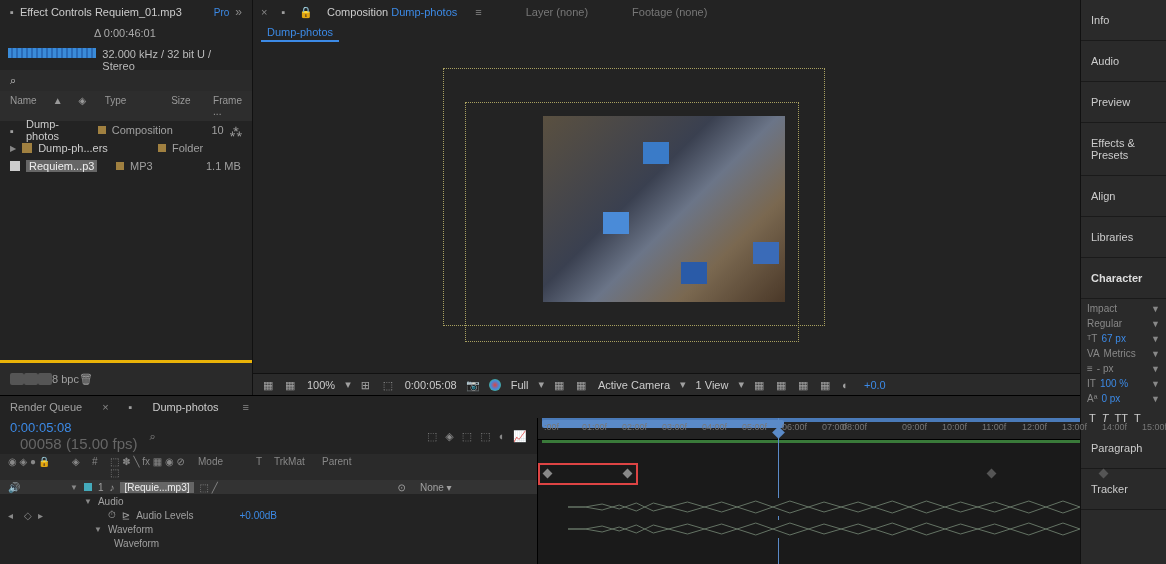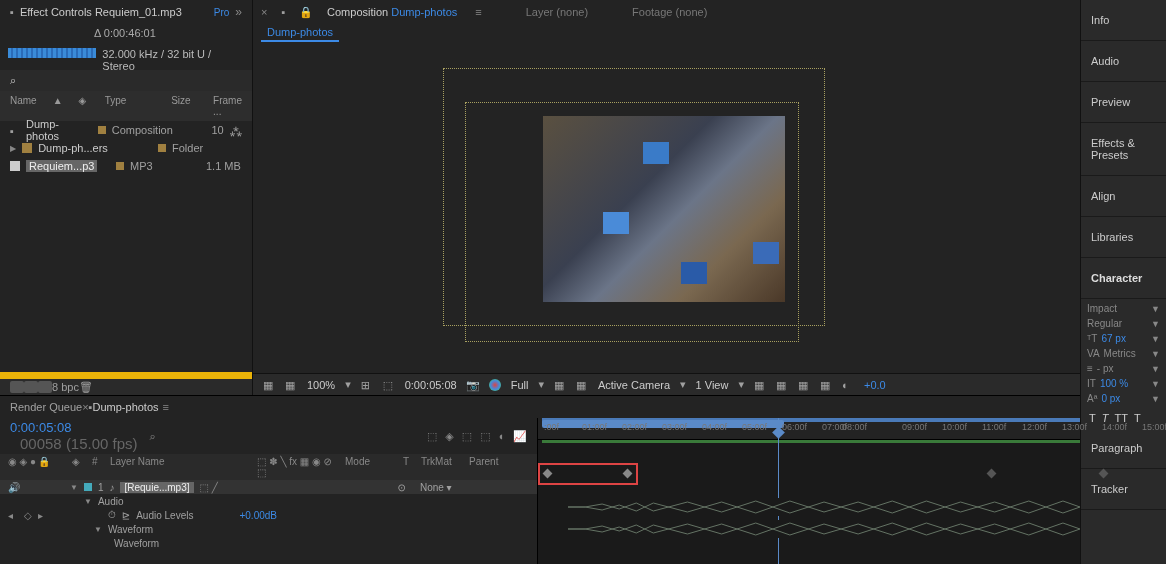--- a/index.html
+++ b/index.html
@@ -20,21 +20,21 @@
 .audio-meta { color: #bbb; }
 .search-row { margin-top: 6px; padding: 4px 10px; background: #2a2a2a; }
 .search-ico { font-size: 11px; color: #ccc; }
 .proj-header { display: flex; padding: 4px 10px; gap: 16px; background: #2d2d2d; font-size: 10px; color: #999; }
 .proj-header .col-name { flex: 1; }
 .proj-row { display: flex; align-items: center; padding: 3px 10px; gap: 6px; height: 18px; }
 .row-ico { width: 10px; height: 10px; display: inline-block; }
 .row-type-ico { width: 8px; height: 8px; background: #a08040; display: inline-block; }
 .row-name { flex: 1; color: #ccc; }
 .row-sel { background: #666; padding: 0 3px; color: #eee; }
-.footer-bar { display: flex; align-items: center; padding: 8px 10px; background: #2a2a2a; border-top: 7px solid #eab308; height: 22px; }
+.footer-bar { display: flex; align-items: center; padding: 16px 10px; background: #2a2a2a; border-top: 3px solid #eab308; height: 22px; }
 .fico { width: 14px; height: 12px; background: #555; border-radius: 2px; }
 .center-panel { flex: 1; background: #232323; display: flex; flex-direction: column; }
 .comp-tabs { display: flex; align-items: center; height: 24px; padding: 0 8px; gap: 14px; font-size: 11px; }
 .tab-close { color: #888; }
 .lock-ico { color: #888; font-size: 11px; }
 .comp-label { color: #ccc; }
 .comp-link { color: #3c8ae6; }
 .tab-menu { color: #888; margin-left: 4px; }
 .tab-dim { color: #777; }
 .sub-tab-row { display: flex; padding: 2px 8px; height: 20px; }
@@ -50,21 +50,21 @@
 .vf-blue { color: #3c8ae6; }
 .right-panel { width: 86px; background: #2a2a2a; border-left: 1px solid #111; display: flex; flex-direction: column; }
 .rp-item { padding: 14px 10px; color: #ccc; font-size: 11px; border-bottom: 1px solid #1a1a1a; cursor: pointer; }
 .rp-item.bold { font-weight: 600; color: #ddd; }
 .char-controls { padding: 4px 6px; display: flex; flex-direction: column; gap: 4px; font-size: 10px; }
 .char-row { display: flex; align-items: center; gap: 4px; color: #888; }
 .char-row .val { color: #3c8ae6; }
 .char-row .drop { color: #888; font-size: 9px; margin-left: auto; }
 .type-icons { display: flex; gap: 6px; padding: 4px 8px; color: #ccc; font-size: 11px; }
 .timeline { height: 169px; background: #1e1e1e; border-top: 1px solid #000; display: flex; flex-direction: column; }
-.tl-tabs { display: flex; align-items: center; height: 22px; padding: 0 10px; gap: 0; background: #232323; }
+.tl-tabs { display: flex; align-items: center; height: 22px; padding: 0 10px; gap: 20px; background: #232323; }
 .tl-body { flex: 1; display: flex; }
 .tl-left { width: 538px; background: #232323; border-right: 1px solid #000; display: flex; flex-direction: column; }
 .tl-timecode-row { display: flex; align-items: center; padding: 2px 10px; gap: 12px; }
 .tc-main { color: #3c8ae6; font-size: 13px; }
 .tc-search { color: #888; }
 .tl-icons-right { margin-left: auto; display: flex; gap: 8px; color: #888; }
 .tc-sub { font-size: 15px; color: #666; padding-left: 10px; }
 .tl-col-header { display: flex; padding: 2px 8px; gap: 8px; font-size: 10px; color: #888; background: #2a2a2a; }
 .tl-layer-row { display: flex; align-items: center; padding: 1px 8px; gap: 6px; height: 14px; font-size: 10px; }
 .eye-ico { width: 10px; color: #888; }
@@ -214,21 +214,20 @@
             <span>⬚</span>
             <span>⬚</span>
             <span>◐</span>
             <span>📈</span>
           </div>
         </div>
         <div class="tl-col-header">
           <span style="width:56px">◉ ◈ ● 🔒</span>
           <span style="width:12px">◈</span>
           <span style="width:10px">#</span>
-          <span style="flex:1">Layer Name</span>
           <span style="width:80px">⬚ ✽ ╲ fx ▦ ◉ ⊘ ⬚</span>
           <span style="width:50px">Mode</span>
           <span style="width:10px">T</span>
           <span style="width:40px">TrkMat</span>
           <span style="width:60px">Parent</span>
         </div>
         <div class="tl-layer-row" style="background:#333">
           <span style="width:56px"><span class="eye-ico">🔊</span></span>
           <span class="tri">▼</span>
           <span style="width:8px;height:8px;background:#4ab;display:inline-block"></span>

